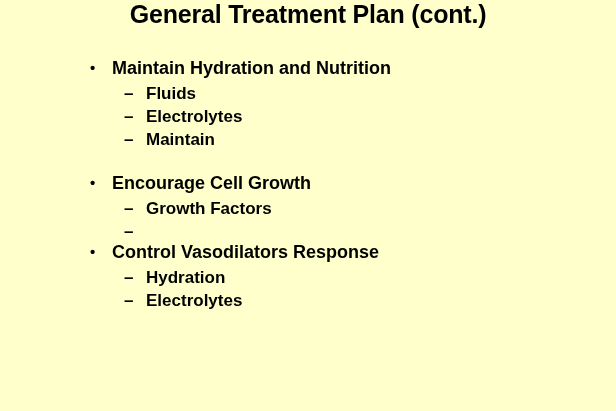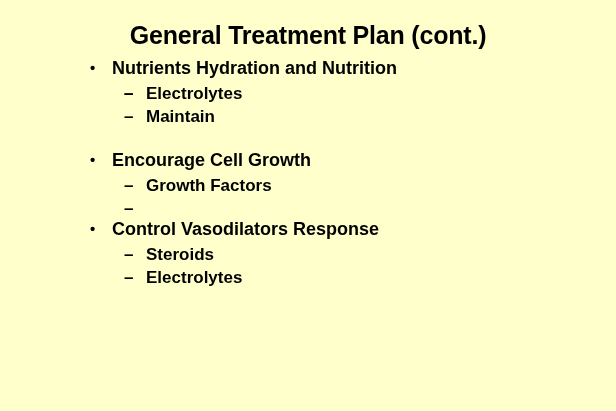--- a/index.html
+++ b/index.html
@@ -16,21 +16,21 @@
   }
   .slide {
     position: relative;
     width: 616px;
     height: 411px;
     box-sizing: border-box;
   }
   .slide-title {
     position: absolute;
     left: 0;
-    top: 21px;
+    top: 0;
     width: 616px;
     text-align: center;
     font-size: 25px;
     font-weight: bold;
     letter-spacing: -0.2px;
     color: #000000;
   }
   .body-block {
     position: absolute;
     left: 88px;
@@ -83,24 +83,25 @@
 
 <div class="slide">
 
   <div class="slide-title">General Treatment Plan (cont.)</div>
 
   <div class="body-block">
 
     <div class="group">
       <div class="bullet-l1">
         <span class="marker">•</span>
-        <span class="l1-text">Nutrients Hydration and Nutrition</span>
+        <span class="l1-text">Maintain Hydration and Nutrition</span>
       </div>
       <div class="bullet-l2">
         <span class="marker">–</span>
+        <span class="l2-text">Fluids</span>
       </div>
       <div class="bullet-l2">
         <span class="marker">–</span>
         <span class="l2-text">Electrolytes</span>
       </div>
       <div class="bullet-l2">
         <span class="marker">–</span>
         <span class="l2-text">Maintain</span>
       </div>
     </div>
@@ -119,21 +120,21 @@
       </div>
     </div>
 
     <div class="group">
       <div class="bullet-l1">
         <span class="marker">•</span>
         <span class="l1-text">Control Vasodilators Response</span>
       </div>
       <div class="bullet-l2">
         <span class="marker">–</span>
-        <span class="l2-text">Steroids</span>
+        <span class="l2-text">Hydration</span>
       </div>
       <div class="bullet-l2">
         <span class="marker">–</span>
         <span class="l2-text">Electrolytes</span>
       </div>
     </div>
 
   </div>
 </div>
 

